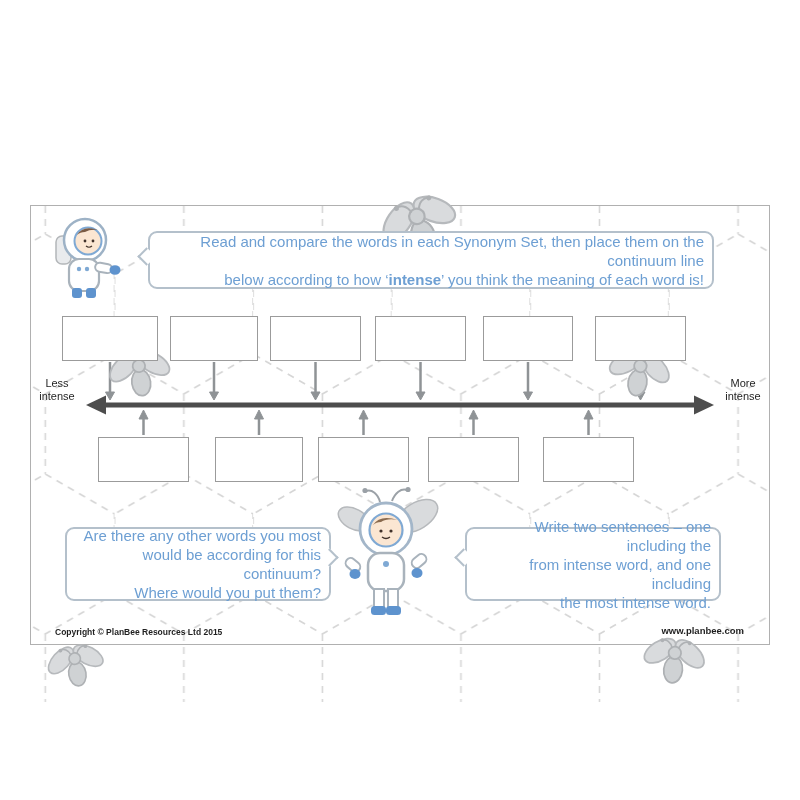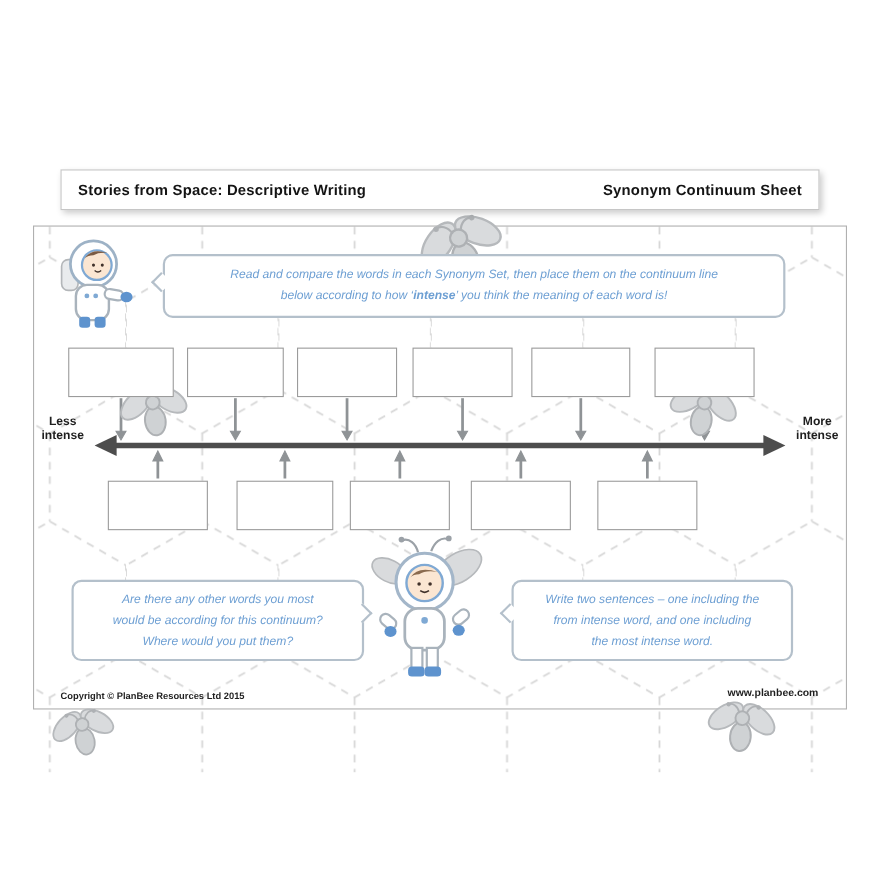--- a/index.html
+++ b/index.html
@@ -9,26 +9,26 @@
 
   .titlebar { position:absolute; left:55px; top:154px; width:690px; height:37px; background:#fff;
     border:1px solid #c6c6c6; box-shadow:2px 3px 6px rgba(0,0,0,0.22);
     display:flex; align-items:center; justify-content:space-between; padding:0 15px; z-index:5; }
   .titlebar .t { font-size:13.5px; font-weight:bold; color:#141414; letter-spacing:.2px; white-space:nowrap; }
 
   .deco { position:absolute; left:0; top:0; z-index:0; }
 
   .wbox { position:absolute; height:45px; background:#fff; border:1.5px solid var(--box-border,#9b9b9b); z-index:2; }
 
-  .endlabel { position:absolute; width:58px; text-align:center; font-size:11px; font-weight:bold;
+  .endlabel { position:absolute; width:58px; text-align:center; font-size:11px; font-weight:normal;
     color:#1f1f1f; line-height:13px; z-index:2; }
 
   .bubble { position:absolute; background:#fff; border:2px solid var(--bubble-border,#b4c0cb); border-radius:9px;
-    z-index:3; display:flex; flex-direction:column; justify-content:center; text-align:center;
-    color:var(--accent-blue,#6d9fd3); font-style:italic; font-size:11px; line-height:19px; padding:2px 8px; }
+    z-index:3; display:flex; flex-direction:column; justify-content:center; text-align:right;
+    color:var(--accent-blue,#6d9fd3); font-size:15px; line-height:19px; padding:2px 8px; }
   .bubble strong { font-weight:bold; }
 
   .tail { position:absolute; width:13px; height:13px; background:#fff; transform:rotate(45deg); z-index:4; }
   .tail.pt-left  { border-left:2px solid var(--bubble-border,#b4c0cb); border-bottom:2px solid var(--bubble-border,#b4c0cb); }
   .tail.pt-right { border-top:2px solid var(--bubble-border,#b4c0cb); border-right:2px solid var(--bubble-border,#b4c0cb); }
 
   .foot { position:absolute; font-weight:bold; color:#1f1f1f; z-index:2; white-space:nowrap; }
   .foot.copy { left:55px; top:627px; font-size:8.5px; }
   .foot.site { right:56px; top:625px; font-size:9.5px; }
 </style>
@@ -155,24 +155,20 @@
       <rect x="50" y="120" width="15" height="9" rx="3.5" fill="#5e93ce"></rect>
     </g>
 
     <use href="#bee" transform="translate(420,226) rotate(-18) scale(1.55)"></use>
     <use href="#bee" transform="translate(140,374) rotate(-8) scale(1.25)"></use>
     <use href="#bee" transform="translate(639,374) rotate(10) scale(1.25)"></use>
     <use href="#bee" transform="translate(76,666) rotate(-10) scale(1.15)"></use>
     <use href="#bee" transform="translate(674,661) rotate(6) scale(1.25)"></use>
   </svg>
 
-  <div class="titlebar">
-    <div class="t">Stories from Space: Descriptive Writing</div>
-    <div class="t">Synonym Continuum Sheet</div>
-  </div>
 
   <div class="bubble" style="left:148px;top:231px;width:566px;height:58px">
     <div class="ln">Read and compare the words in each Synonym Set, then place them on the continuum line</div>
     <div class="ln"><span>below according to how ‘</span><strong>intense</strong><span>’ you think the meaning of each word is!</span></div>
   </div>
   <div class="tail pt-left" style="left:140px;top:250px"></div>
 
   <div class="wbox" style="left:62px;top:316px;width:96px"></div>
   <div class="wbox" style="left:170px;top:316px;width:88px"></div>
   <div class="wbox" style="left:270px;top:316px;width:91px"></div>

